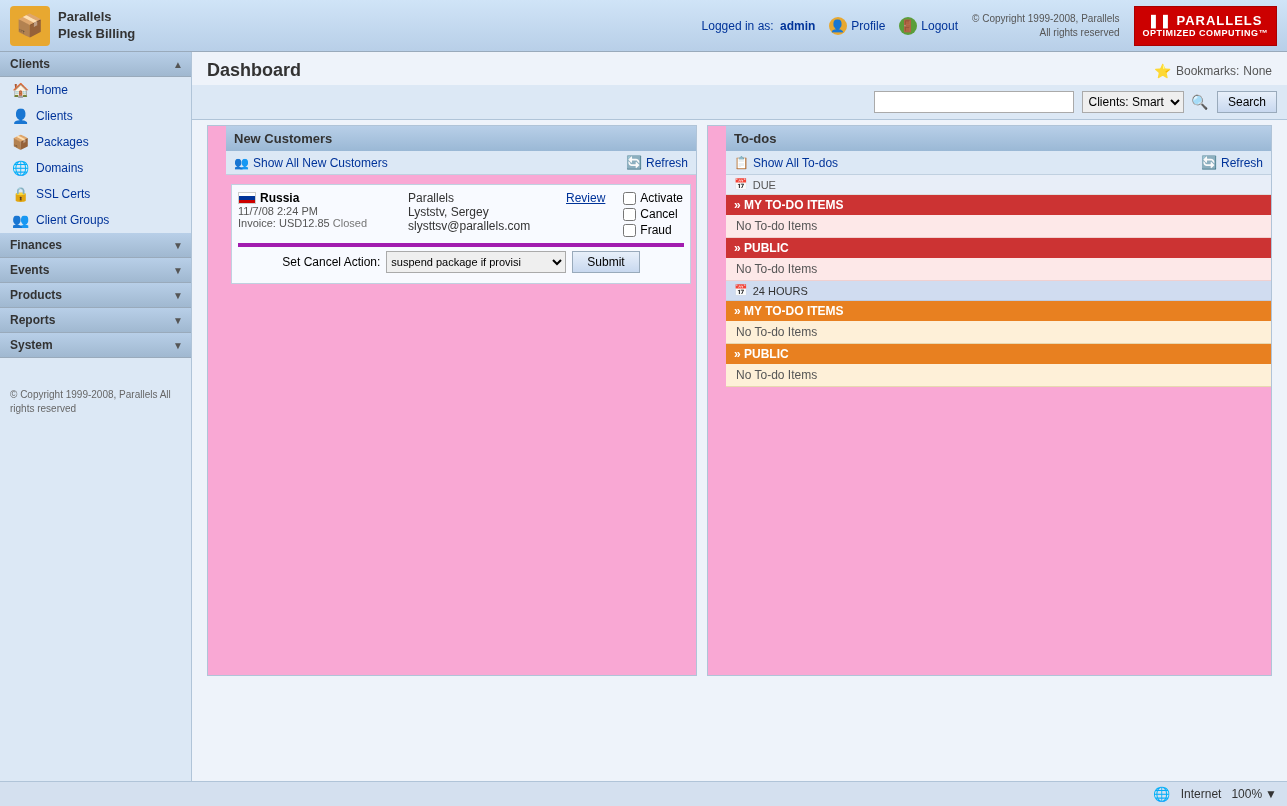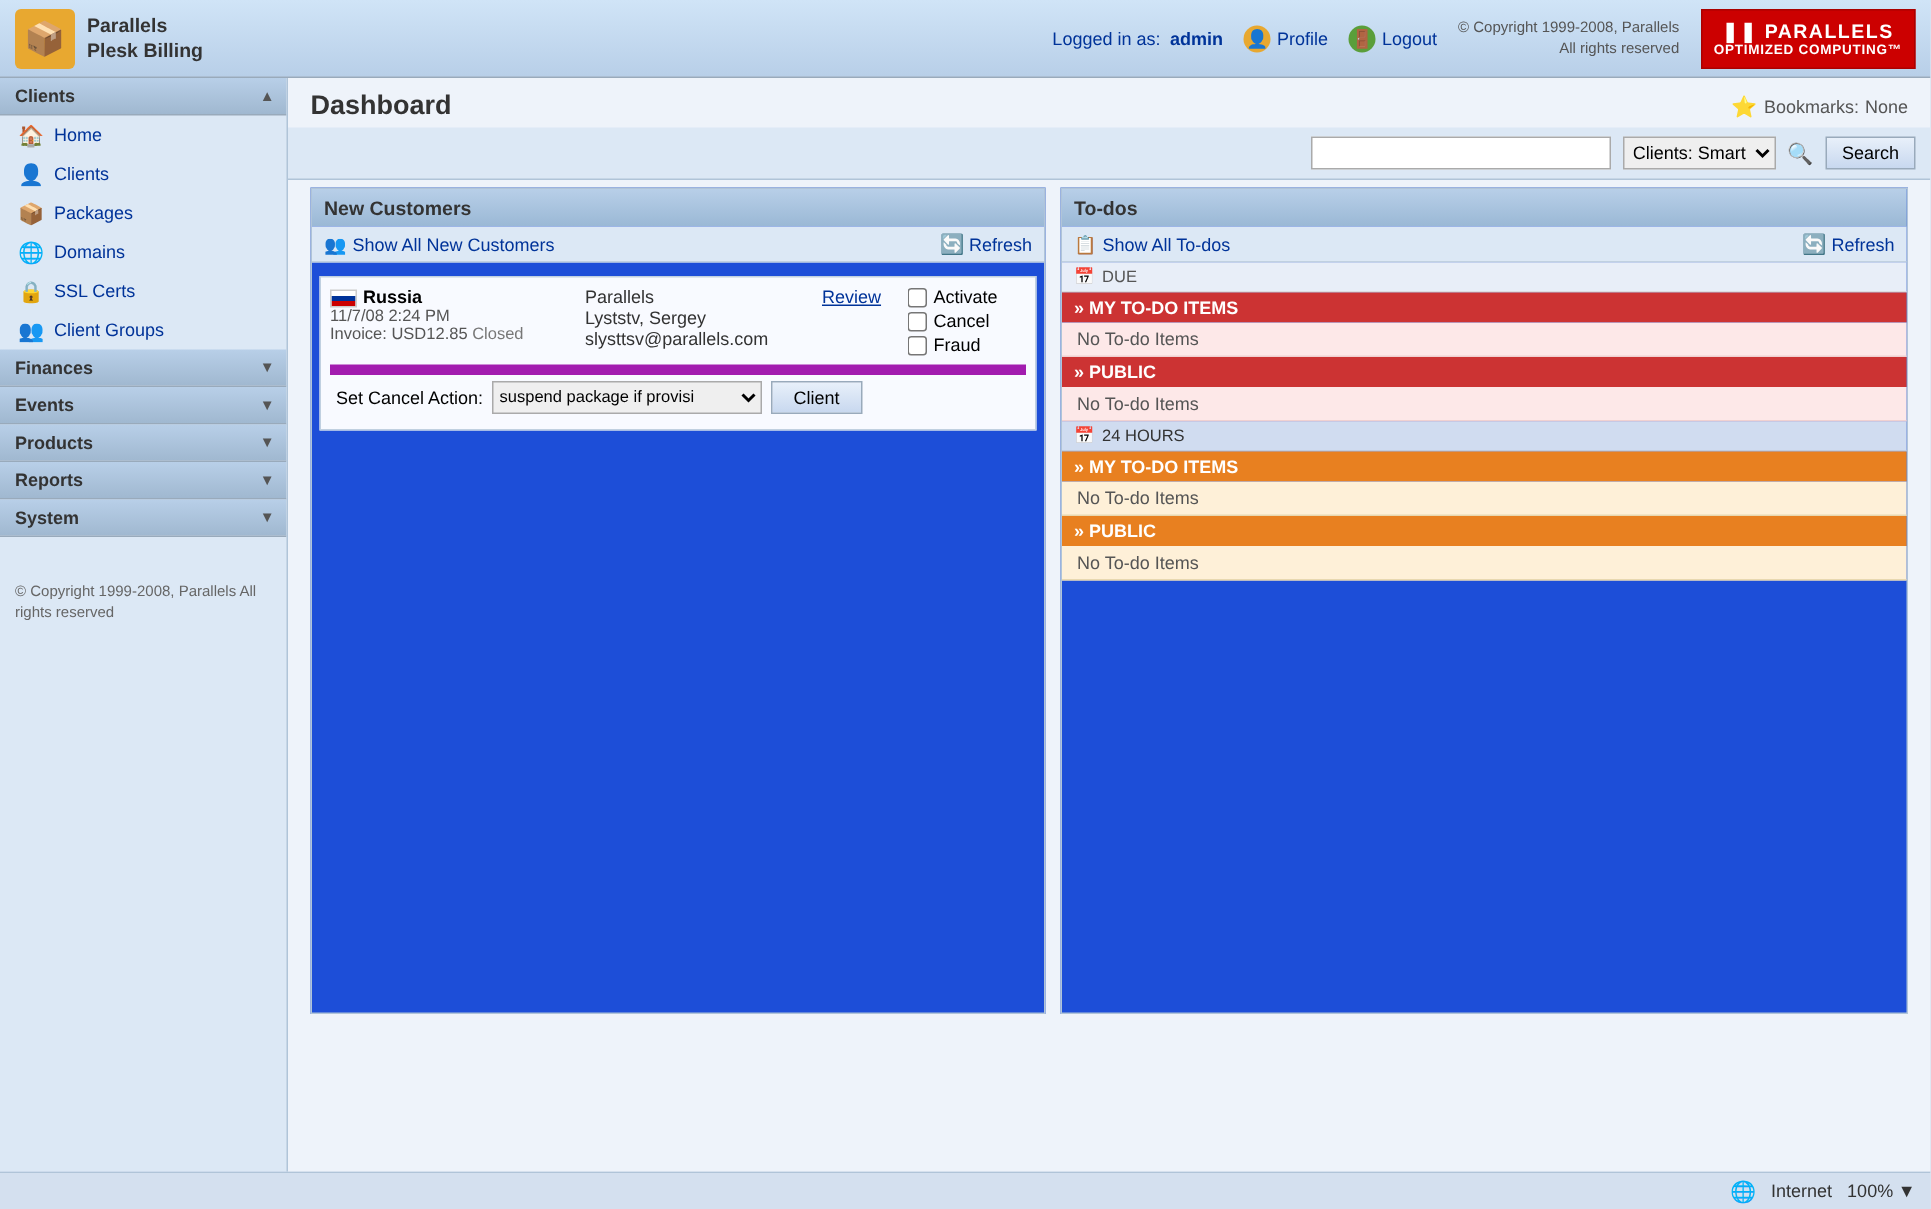--- a/index.html
+++ b/index.html
@@ -143,21 +143,22 @@
 
     
     #dashboard-panels {
       display: flex;
       gap: 10px;
       padding: 5px 15px 10px 15px;
     }
     .panel {
       flex: 1;
       border: 1px solid #b0c4d8;
-      background: #1d4ed8;
+      background: #f9a8d4;
+      padding-left: 18px;
     }
     .panel-header {
       background: linear-gradient(to bottom, #b8cfe8, #9ab8d5);
       padding: 5px 8px;
       font-weight: bold;
       font-size: 13px;
       color: #333;
       display: flex;
       align-items: center;
       justify-content: space-between;
@@ -177,31 +178,31 @@
 
     
     .customer-row {
       border: 1px solid #c0d0e0;
       padding: 6px;
       margin: 4px 0;
       background: #f8faff;
     }
     .customer-row-inner { display: flex; align-items: flex-start; gap: 10px; }
     .customer-info { min-width: 160px; }
-    .customer-info .country { display: flex; align-items: flex-end; gap: 4px; font-weight: bold; font-size: 12px; }
+    .customer-info .country { display: flex; align-items: center; gap: 4px; font-weight: bold; font-size: 12px; }
     .flag { width: 18px; height: 12px; display: inline-flex; }
     .russia-flag { background: linear-gradient(to bottom, white 33%, #003399 33%, #003399 66%, #cc0000 66%); border: 1px solid #ccc; }
     .customer-info .date { color: #555; font-size: 11px; }
     .customer-info .invoice { color: #555; font-size: 11px; }
     .closed-badge { color: #777; font-size: 11px; }
     .customer-contact { min-width: 140px; font-size: 12px; color: #333; }
     .review-link { color: #003399; cursor: pointer; font-size: 12px; text-decoration: underline; }
     .customer-actions { display: flex; flex-direction: column; gap: 2px; }
     .checkbox-row { display: flex; align-items: center; gap: 4px; font-size: 12px; }
-    .cancel-section { display: flex; align-items: center; gap: 6px; margin-top: 6px; padding: 4px; border-top: 7px solid #a21caf; }
+    .cancel-section { display: flex; align-items: center; gap: 6px; margin-top: 6px; padding: 4px; border-top: 4px solid #a21caf; justify-content: center; }
     .cancel-select { height: 22px; font-size: 11px; border: 1px solid #aaa; width: 180px; }
     .submit-btn {
       background: linear-gradient(to bottom, #e8f0fa, #c8d8ef);
       border: 1px solid #9ab;
       padding: 2px 14px;
       cursor: pointer;
       font-size: 12px;
       height: 22px;
     }
 
@@ -433,21 +434,21 @@
                   <input type="checkbox" style="">
                   <label>Fraud</label>
                 </div>
               </div>
             </div>
             <div class="cancel-section">
               <span>Set Cancel Action:</span>
               <select class="cancel-select">
                 <option>suspend package if provisi</option>
               </select>
-              <button class="submit-btn">Client</button>
+              <button class="submit-btn">Submit</button>
             </div>
           </div>
         </div>
       </div>
 
       <div class="panel">
         <div class="panel-header">
           <span>To-dos</span>
         </div>
         <div class="panel-subbar">

